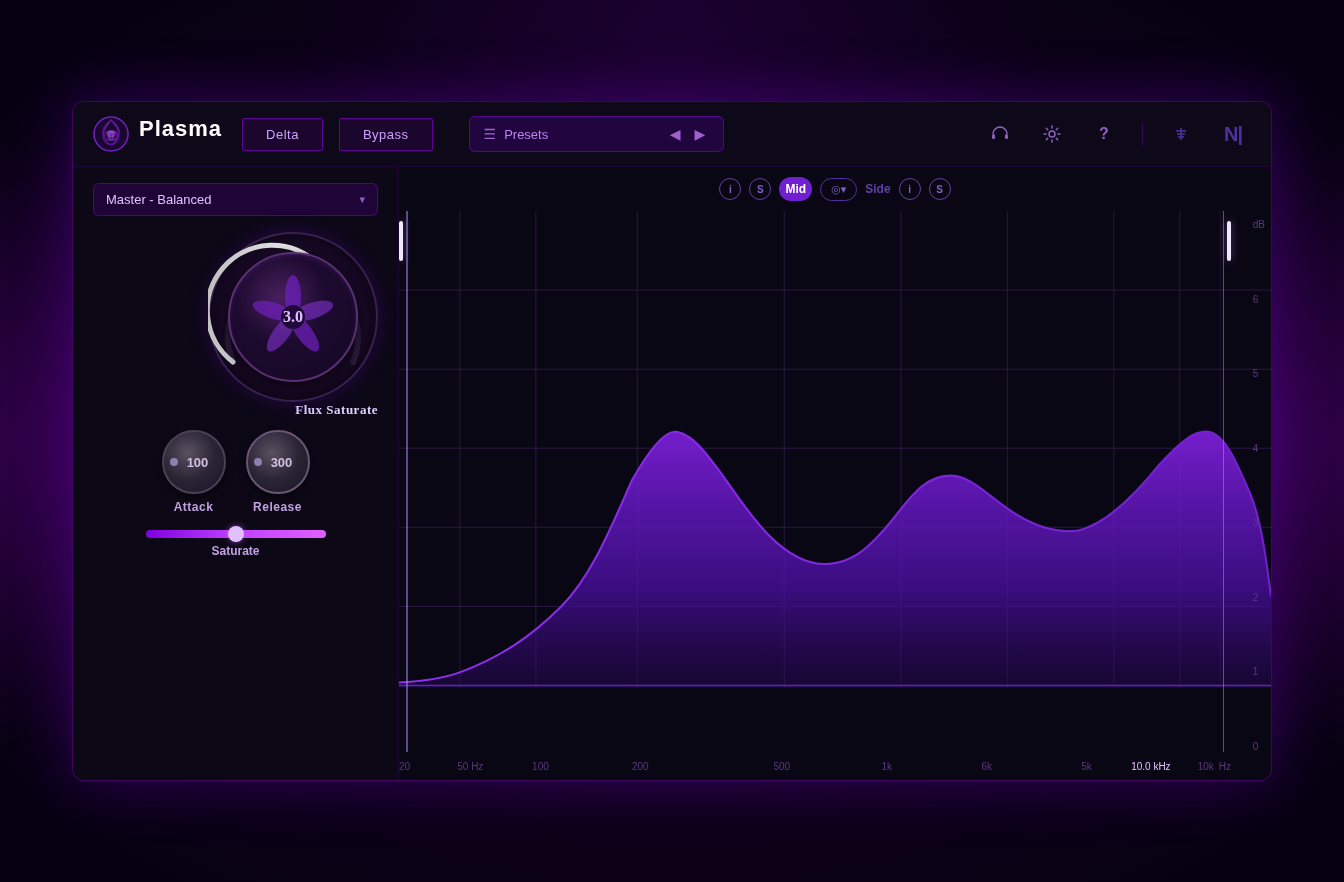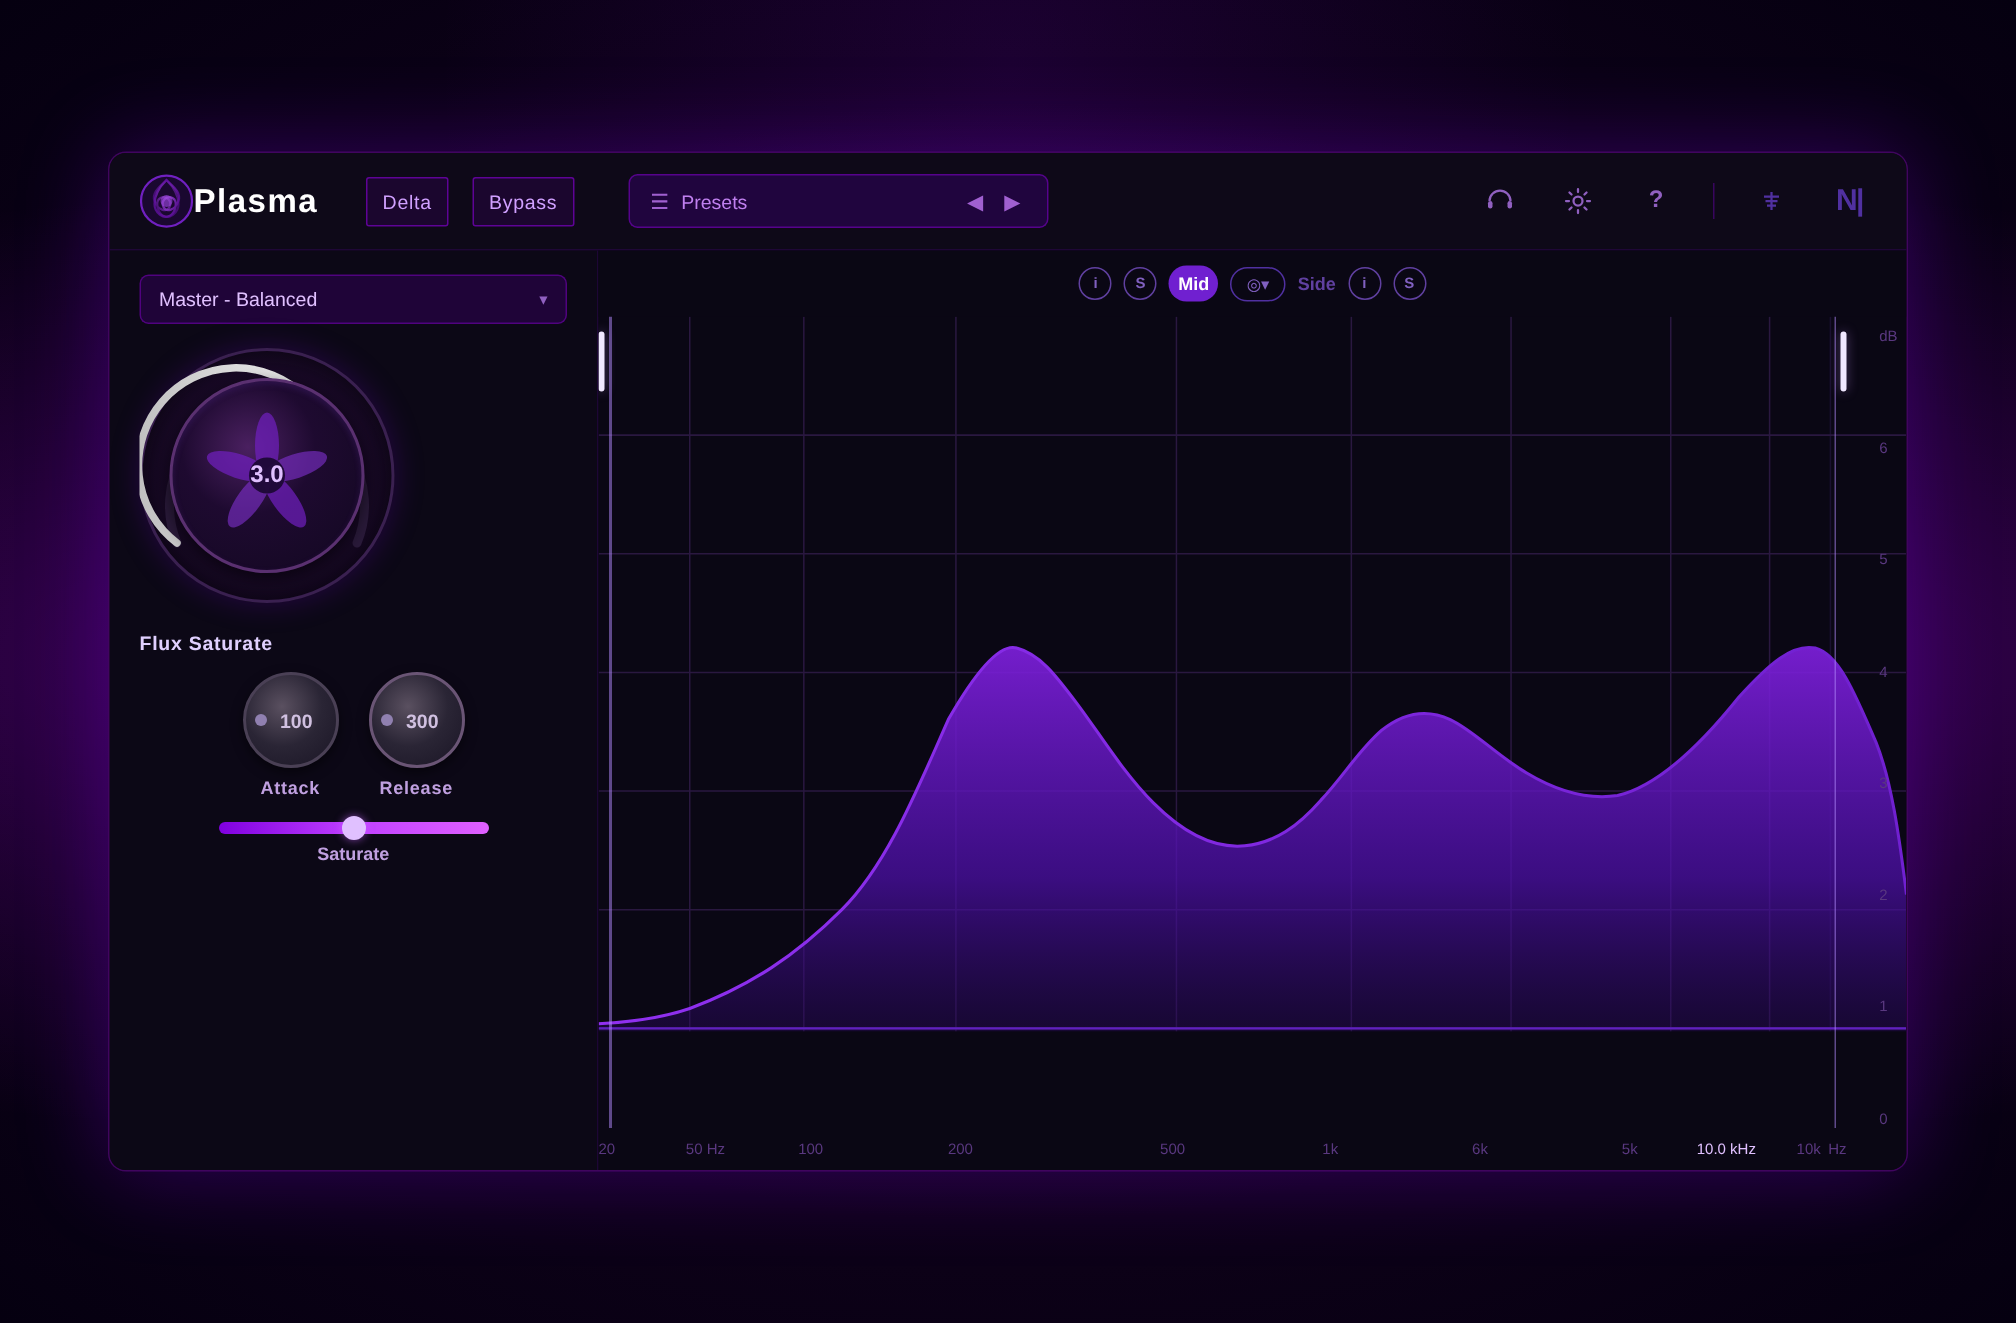--- a/index.html
+++ b/index.html
@@ -43,35 +43,36 @@
       display: flex;
       align-items: center;
       padding: 14px 20px;
       background: #0e0918;
       gap: 16px;
       flex-shrink: 0;
       border-bottom: 1px solid rgba(100, 0, 180, 0.2);
     }
     .logo-area {
       display: flex;
-      align-items: center;
-      margin-right: 16px;
+      align-items: flex-start;
+      gap: 10px;
+      margin-right: 4px;
     }
     .logo-icon {
       width: 36px;
       height: 36px;
     }
     .logo-text {
       color: white;
       font-size: 22px;
       font-weight: 600;
       letter-spacing: 1px;
     }
     .header-btn {
-      padding: 8px 10px;
+      padding: 8px 23px;
       border-radius: 2px;
       border: 1.5px solid rgba(140, 0, 220, 0.6);
       background: rgba(60, 0, 100, 0.3);
       color: #d0a0ff;
       font-size: 13px;
       font-weight: 500;
       cursor: pointer;
       letter-spacing: 0.5px;
     }
     .presets-area {
@@ -167,23 +168,24 @@
     .dropdown-arrow {
       color: #9060c0;
       font-size: 11px;
       margin-left: auto;
     }
 
     
     .knob-section {
       display: flex;
       flex-direction: column;
-      align-items: flex-start;
-      gap: 19px;
+      align-items: flex-end;
+      gap: 0;
       margin-top: 4px;
+      font-family: Liberation Serif, serif;
     }
     .knob-container {
       position: relative;
       width: 170px;
       height: 170px;
     }
     .knob-outer-ring {
       position: absolute;
       inset: 0;
       border-radius: 50%;

